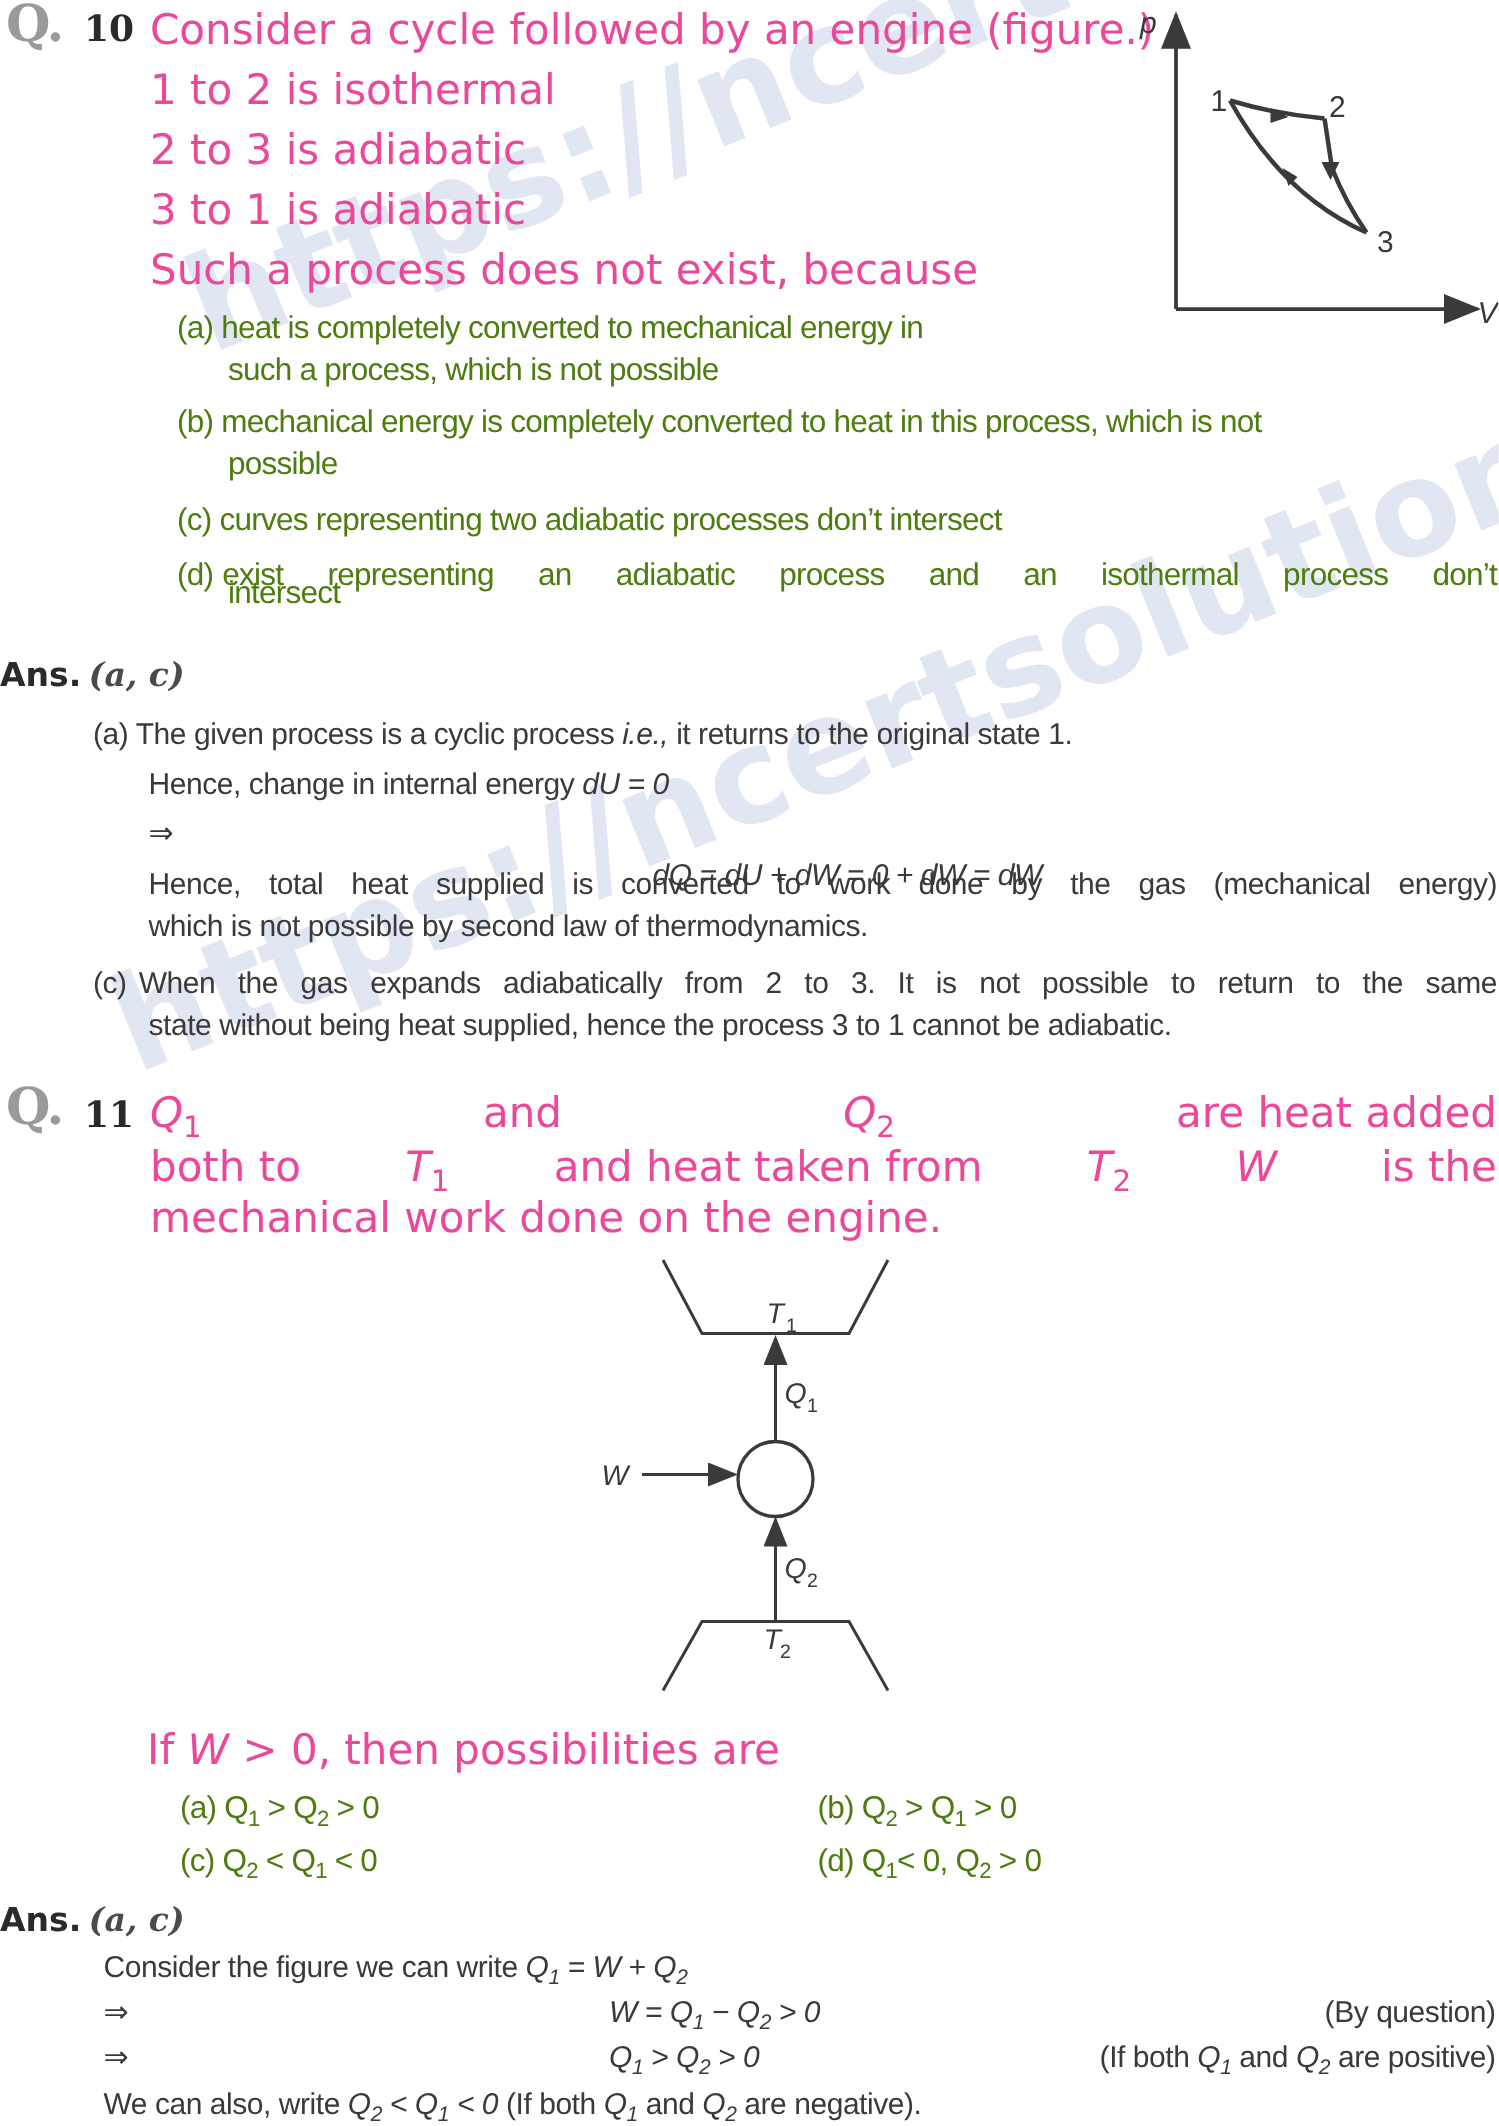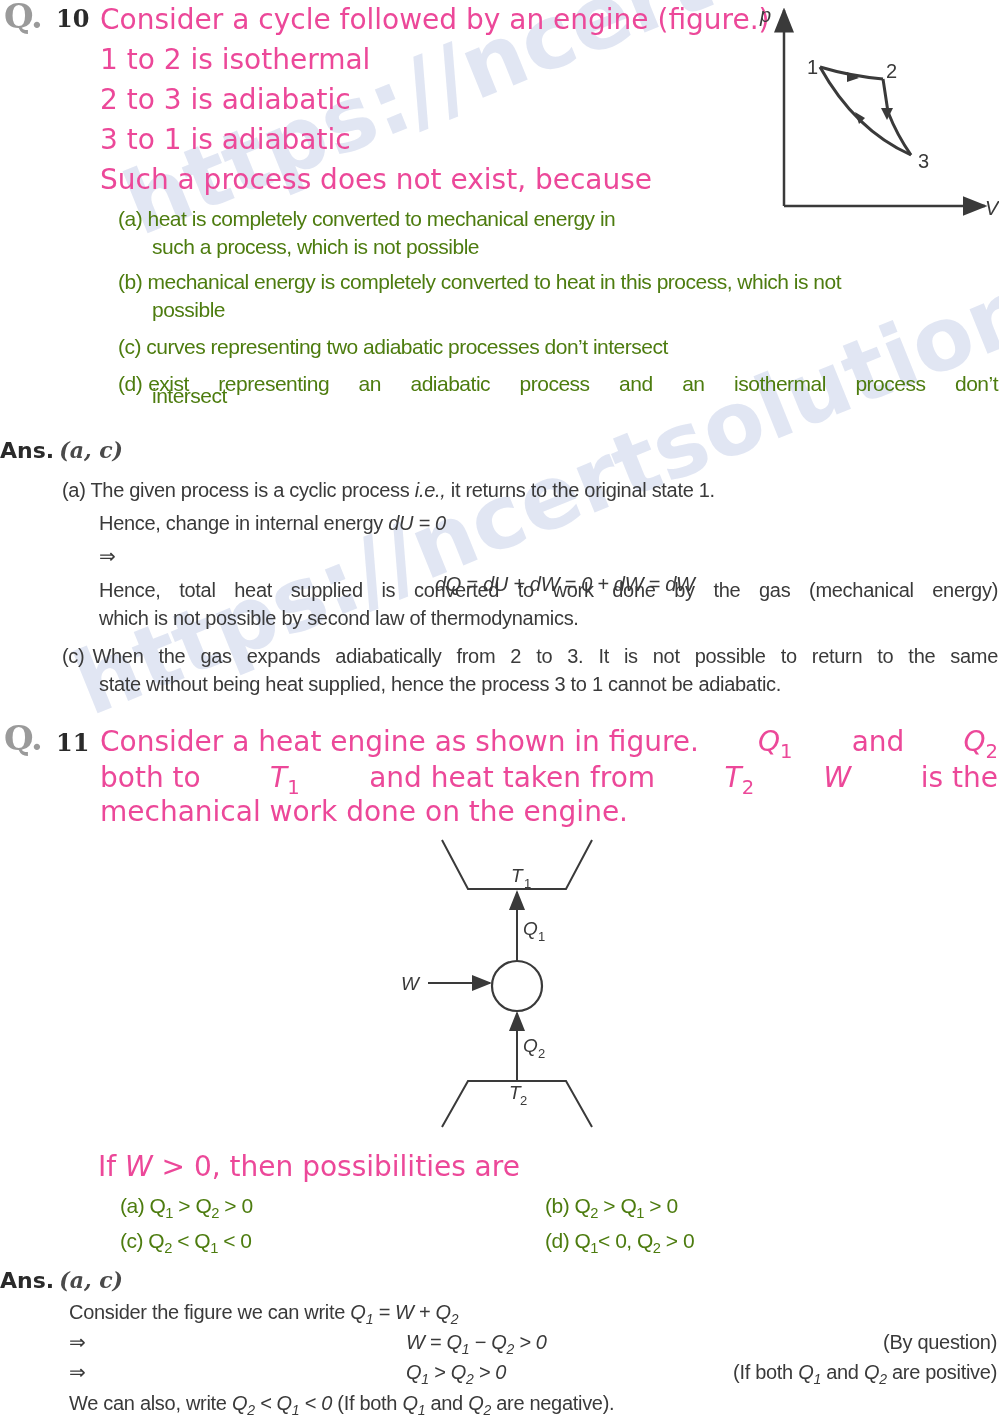--- a/index.html
+++ b/index.html
@@ -109,24 +109,24 @@
 <div class="abs sol" style="left:62px; top:642px; width:936px; display:flex;">
   <span style="margin-right:8px;">(c)</span>
   <span class="just" style="flex:1;">When the gas expands adiabatically from 2 to 3. It is not possible to return to the same</span>
 </div>
 <div class="abs sol" style="left:99px; top:670px;">state without being heat supplied, hence the process 3 to 1 cannot be adiabatic.</div>
 
 <div class="abs qmark" style="left:4px; top:718px;">Q.</div>
 <div class="abs qnum" style="left:56px; top:728px;">11</div>
 
 <div class="abs qtext" style="left:100px; top:722px; width:898px; display:flex; justify-content:space-between;">
-  <span>Consider a heat engine as shown in figure.</span>
   <span><i>Q</i><sub>1</sub></span>
   <span>and</span>
   <span><i>Q</i><sub>2</sub></span>
+  <span>are heat added</span>
 </div>
 <div class="abs qtext" style="left:100px; top:758px; width:898px; display:flex; justify-content:space-between;">
   <span>both to</span>
   <span><i>T</i><sub>1</sub></span>
   <span>and heat taken from</span>
   <span><i>T</i><sub>2</sub></span>
   <i>W</i>
   <span>is the</span>
 </div>
 <div class="abs qtext" style="left:100px; top:792px;">mechanical work done on the engine.</div>

